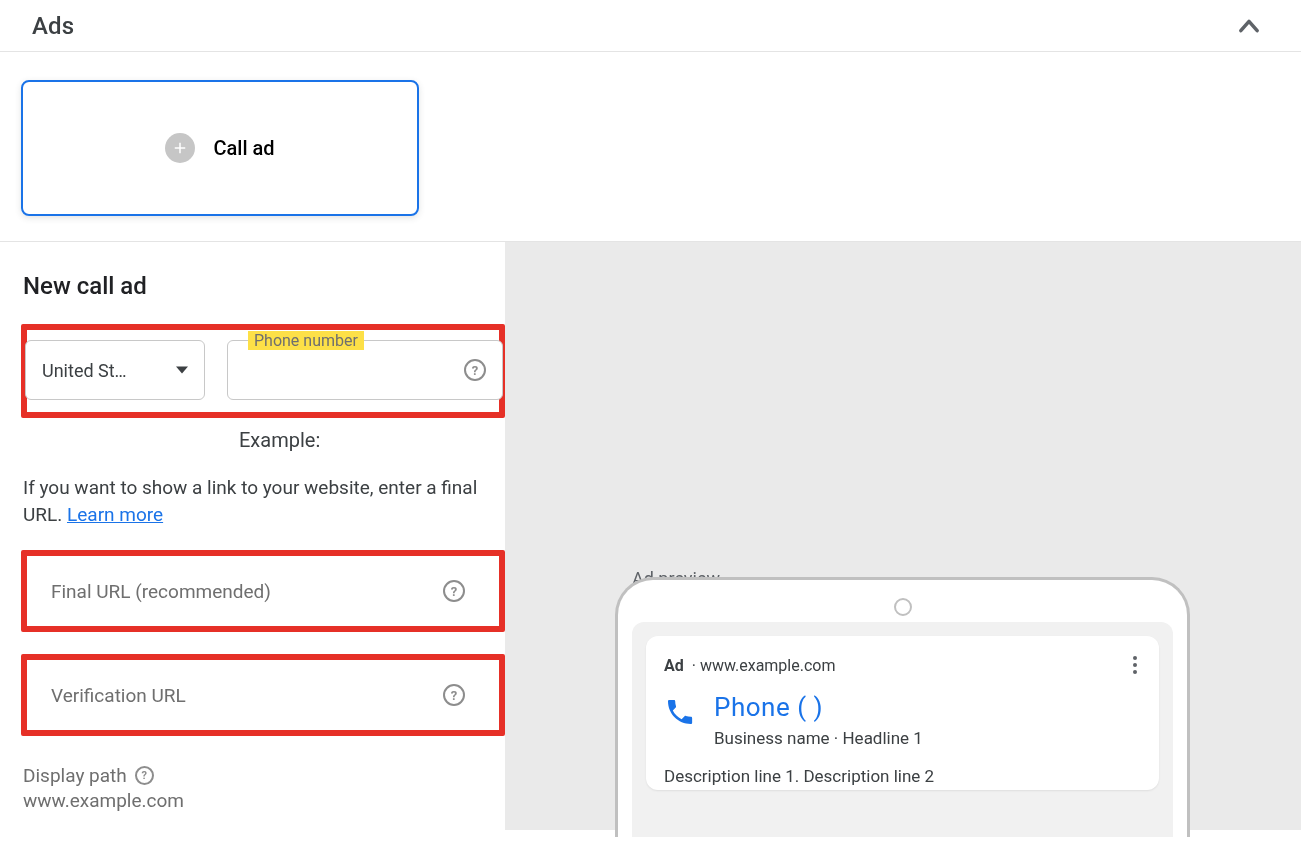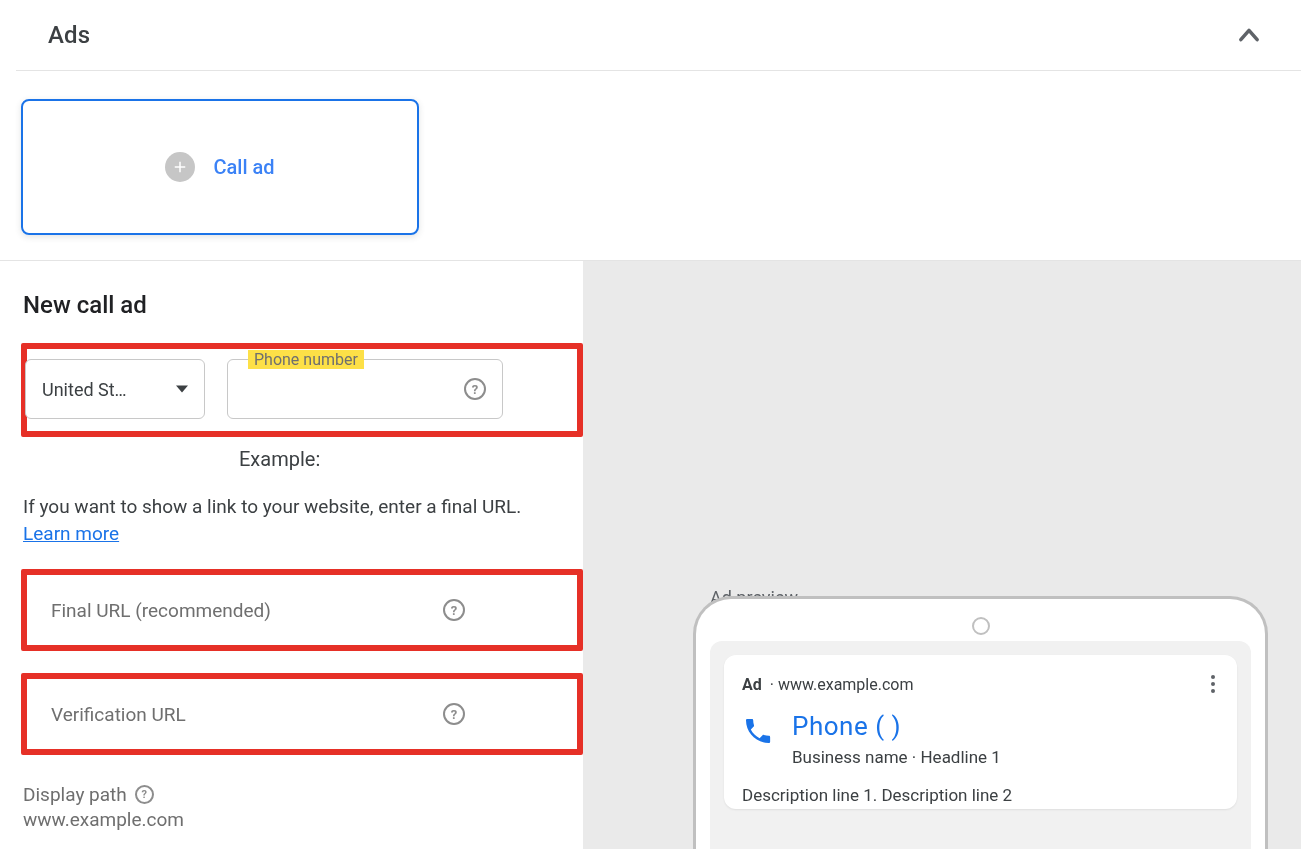--- a/index.html
+++ b/index.html
@@ -1,44 +1,44 @@
 <!DOCTYPE html>
 <html><head>
 <meta charset="utf-8">
 <style>
   * { box-sizing: border-box; }
   html, body { margin:0; padding:0; font-family: 'Google Sans', Roboto, Arial, sans-serif; background:#fff; color:#3c4043; }
   body { width:1301px; height:849px; overflow:hidden; }
 
   
   .header {
-    height:71px; display:flex; align-items:center; justify-content:space-between;
-    padding:0 38px 0 32px; border-bottom:1px solid #e4e4e4;margin-left:16px;
+    height:52px; display:flex; align-items:center; justify-content:space-between;
+    padding:0 38px 0 32px; border-bottom:1px solid #e4e4e4;
   }
   .header-title { font-size:24px; color:#3c4043; font-weight:500; letter-spacing:.2px; }
   .chevron-up { width:28px; height:28px; display:flex; align-items:center; justify-content:center; color:#5f6368; cursor:pointer; }
   .chevron-up svg { width:28px; height:28px; }
 
   
   .card-row { padding:28px 0 0 21px; border-bottom:1px solid #e4e4e4; height:190px; }
   .call-ad-card {
     width:398px; height:136px; border:2px solid #1a73e8; border-radius:8px;
     display:flex; align-items:center; justify-content:center; gap:18px;
     box-shadow:0 2px 6px rgba(60,64,67,.15); cursor:pointer;
   }
   .plus-circle {
     width:30px; height:30px; border-radius:50%; background:#c6c6c6;
     display:flex; align-items:center; justify-content:center; color:#fff;
   }
   .plus-circle svg { width:18px; height:18px; }
-  .call-ad-label { font-size:20px; color:#3b82f6; font-weight:500; }
+  .call-ad-label { font-size:20px; color:#000000; font-weight:500; }
 
   
   .editor { display:flex; height:588px; }
-  .left  { width:583px; padding:30px 0 0 21px; }
+  .left  { width:505px; padding:30px 0 0 21px; }
   .right { flex:1; background:#eaeaea; position:relative; }
 
   .form-title { font-size:24px; font-weight:500; color:#202124; margin:0 0 24px 2px; }
 
   
   .red-box { border:6px solid #e63027; border-radius:2px; }
 
   
   .phone-group { display:flex; gap:22px; padding:10px 6px 12px 6px; margin-left:-8px; width:490px; }
   .outlined-field {

